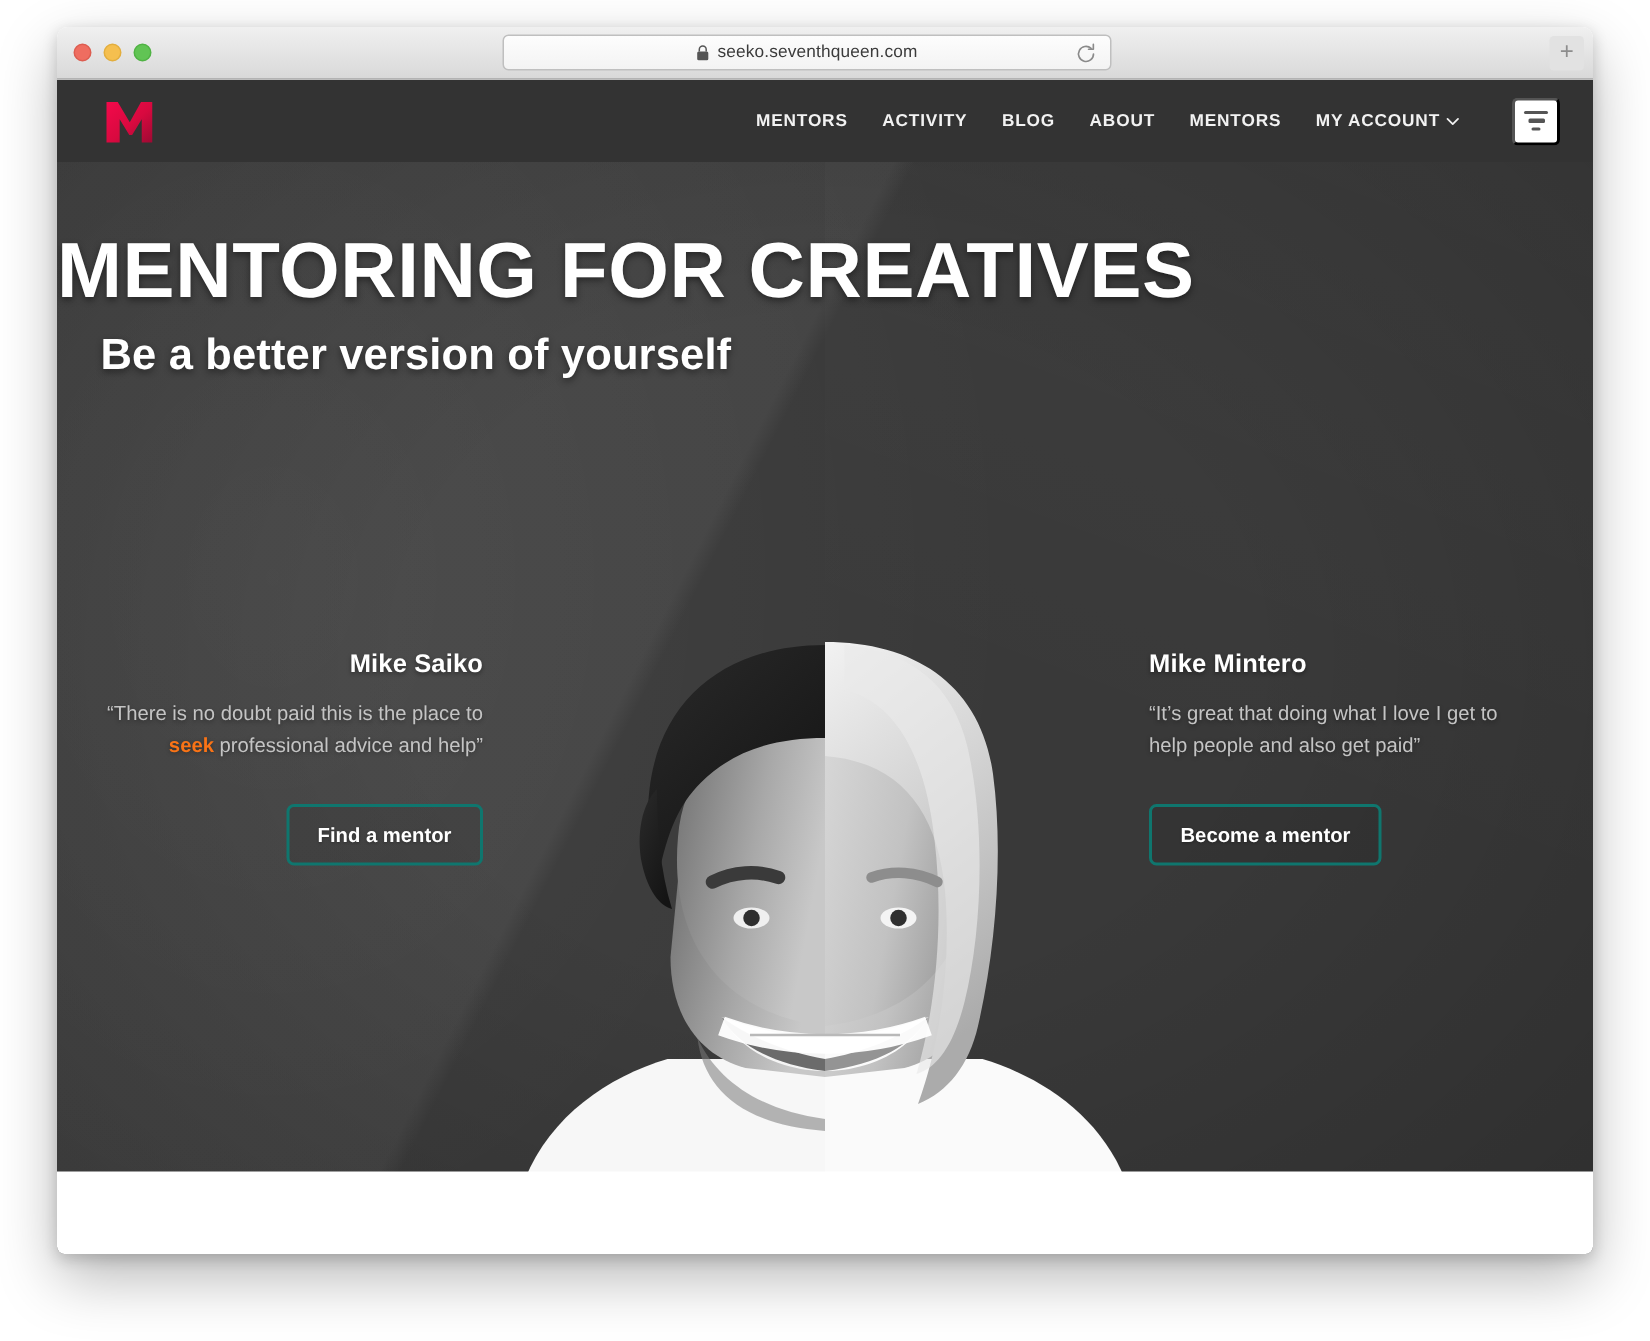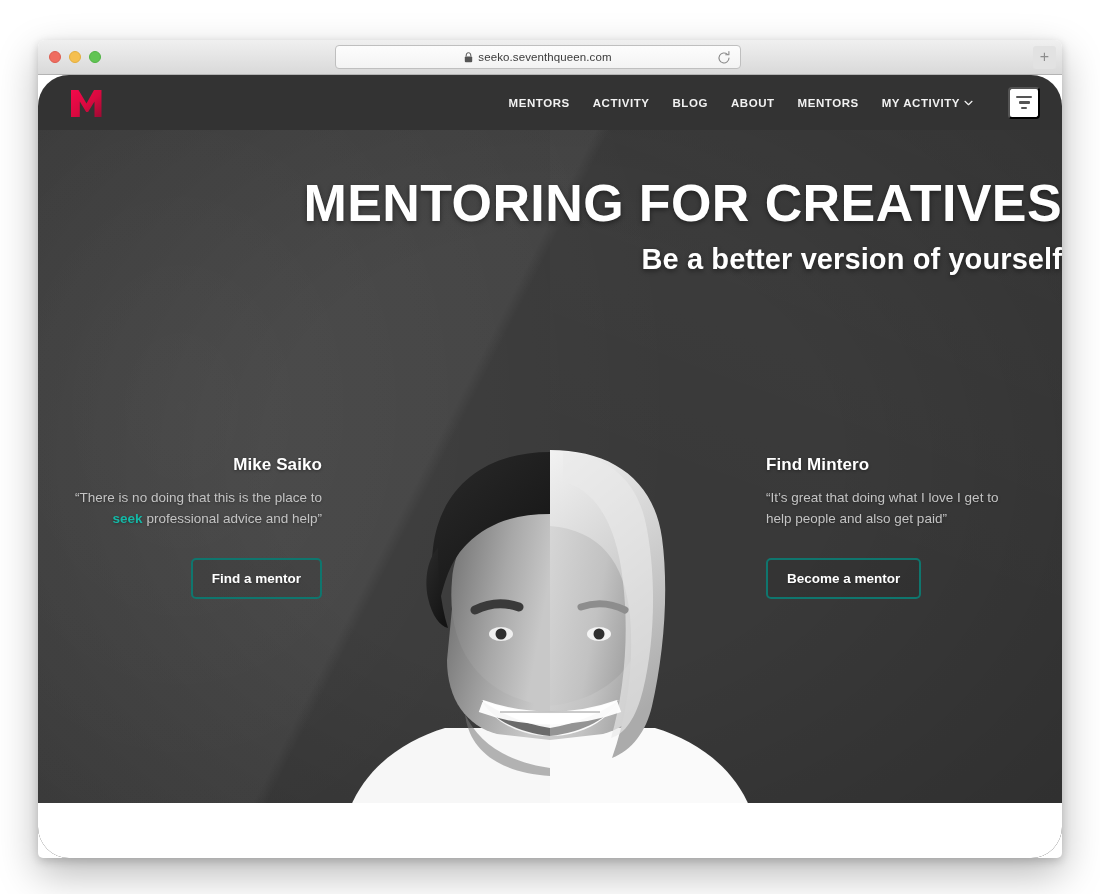--- a/index.html
+++ b/index.html
@@ -16,21 +16,20 @@
   #browser-window {
     position: absolute;
     left: 38px;
     top: 18px;
     width: 1024px;
     height: 818px;
     border-radius: 7px 7px 5px 5px;
     background: #ffffff;
     box-shadow: 0 16px 40px rgba(0,0,0,0.28), 0 3px 10px rgba(0,0,0,0.18);
     overflow: hidden;
-    margin-top: 22px;
   }
 
   
   #browser-toolbar {
     position: relative;
     height: 35px;
     background: linear-gradient(#f0f0f0, #d9d9d9);
     border-bottom: 1px solid #b3b3b3;
   }
   #traffic-lights {
@@ -77,21 +76,20 @@
     font-weight: 300;
   }
 
   
   #site-viewport {
     position: relative;
     width: 1024px;
     height: 783px;
     background: #ffffff;
     overflow: hidden;
-    border-radius: 31px;
   }
 
   
   #site-header {
     position: relative;
     z-index: 5;
     height: 55px;
     background: #333333;
     display: flex;
     align-items: center;
@@ -163,21 +161,21 @@
   }
   #hero-vignette {
     position: absolute; inset: 0;
     background: radial-gradient(ellipse at 50% 45%,
       rgba(0,0,0,0) 38%, rgba(0,0,0,0.18) 100%);
   }
 
   #hero-heading-block {
     position: absolute;
     left: 0; right: 0; top: 46px;
-    text-align: right;
+    text-align: left;
     z-index: 4;
   }
   #hero-title {
     color: #ffffff;
     font-size: 52px;
     font-weight: bold;
     letter-spacing: 0.4px;
     line-height: 1.05;
     text-shadow: 0 2px 5px rgba(0,0,0,0.45);
   }
@@ -220,21 +218,21 @@
     letter-spacing: 0.1px;
     text-shadow: 0 1px 3px rgba(0,0,0,0.4);
   }
   .testimonial-quote {
     margin-top: 13px;
     color: #c4c4c4;
     font-size: 13.5px;
     line-height: 1.55;
     text-shadow: 0 1px 3px rgba(0,0,0,0.35);
   }
-  .testimonial-quote b { color: #14b8a6; font-weight: bold; }
+  .testimonial-quote b { color: #f97316; font-weight: bold; }
 
   .cta-button {
     display: inline-block;
     margin-top: 28px;
     padding: 11px 19px;
     border: 2px solid #0f766e;
     border-radius: 5px;
     color: #ffffff;
     font-size: 13.5px;
     font-weight: bold;
@@ -301,21 +299,21 @@
       </a>
 
       <nav id="main-nav">
         <a class="nav-link" href="#">MENTORS</a>
         <a class="nav-link" href="#">ACTIVITY</a>
         <a class="nav-link" href="#">BLOG</a>
         <a class="nav-link" href="#">ABOUT</a>
         <a class="nav-link" href="#">MENTORS</a>
 
         <a id="nav-account-wrap" class="nav-link" href="#">
-          <span>MY ACTIVITY</span>
+          <span>MY ACCOUNT</span>
           <svg id="chevron-down-icon" width="9" height="6" viewBox="0 0 9 6" fill="none">
             <path d="M1 1.3L4.5 4.7 8 1.3" stroke="currentColor" stroke-width="1.2" stroke-linecap="round" stroke-linejoin="round"></path>
           </svg>
         </a>
 
         <button id="nav-menu-toggle">
           <span class="menu-bar menu-bar-1"></span>
           <span class="menu-bar menu-bar-2"></span>
           <span class="menu-bar menu-bar-3"></span>
         </button>
@@ -391,27 +389,27 @@
           </g>
 
           <path d="M186 278c44 16 94 16 138 0" stroke="#ffffff" stroke-width="13" fill="none" opacity="0.95"></path>
           <path d="M205 284h100" stroke="#b9b9b9" stroke-width="1.6" fill="none"></path>
         </svg>
       </div>
 
       <div class="testimonial" id="testimonial-left">
         <div class="testimonial-name">Mike Saiko</div>
         <p class="testimonial-quote">
-          <span>“There is no doing that this is the place to </span><b>seek</b><span> professional advice and help”</span>
+          <span>“There is no doubt paid this is the place to </span><b>seek</b><span> professional advice and help”</span>
         </p>
         <a class="cta-button" href="#">Find a mentor</a>
       </div>
 
       <div class="testimonial" id="testimonial-right">
-        <div class="testimonial-name">Find Mintero</div>
+        <div class="testimonial-name">Mike Mintero</div>
         <p class="testimonial-quote">
           <span>“It’s great that doing what I love I get to help people and also get paid”</span><b></b><span></span>
         </p>
         <a class="cta-button" href="#">Become a mentor</a>
       </div>
     </section>
 
     <div id="content-strip"></div>
   </div>
 </div>

